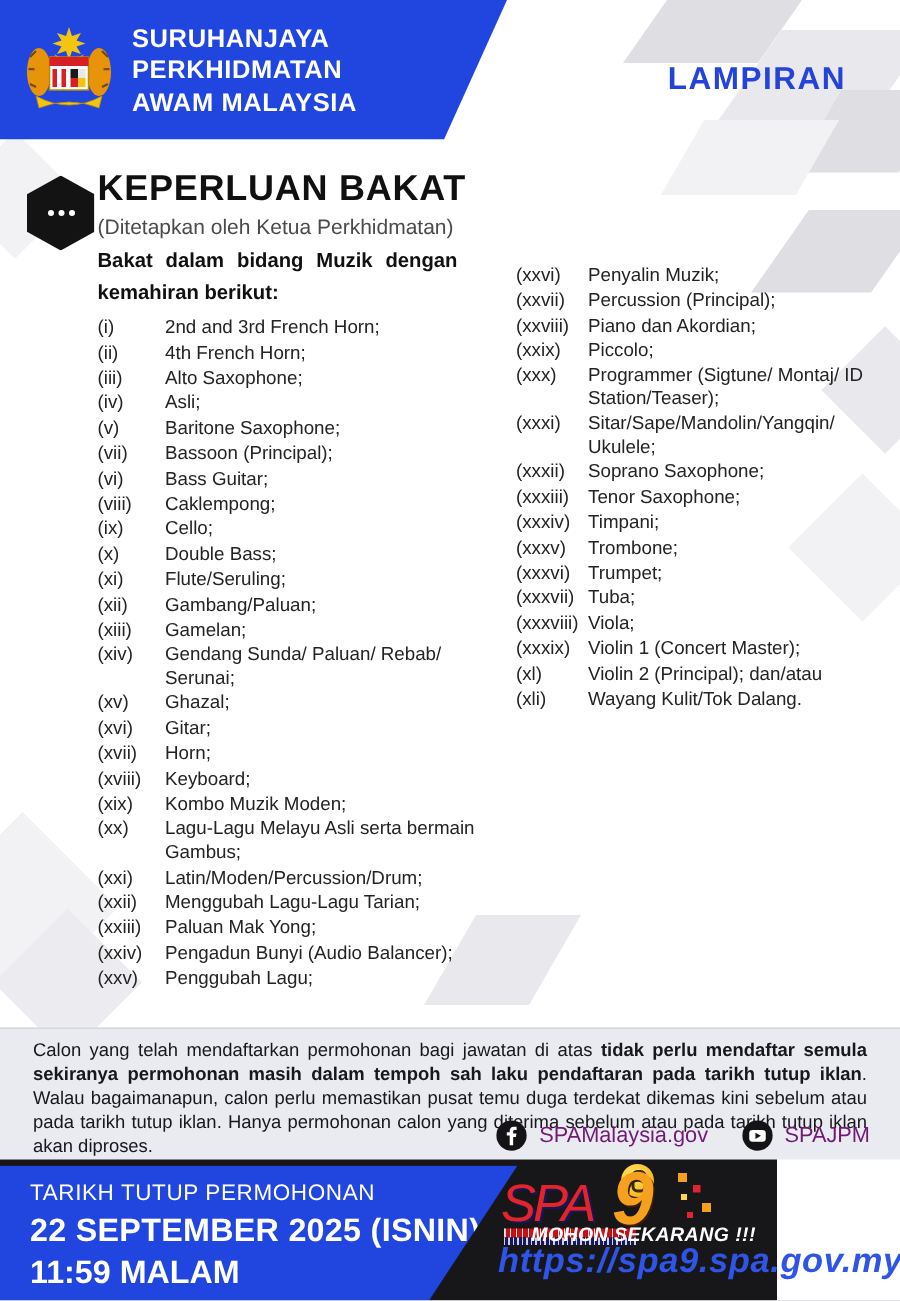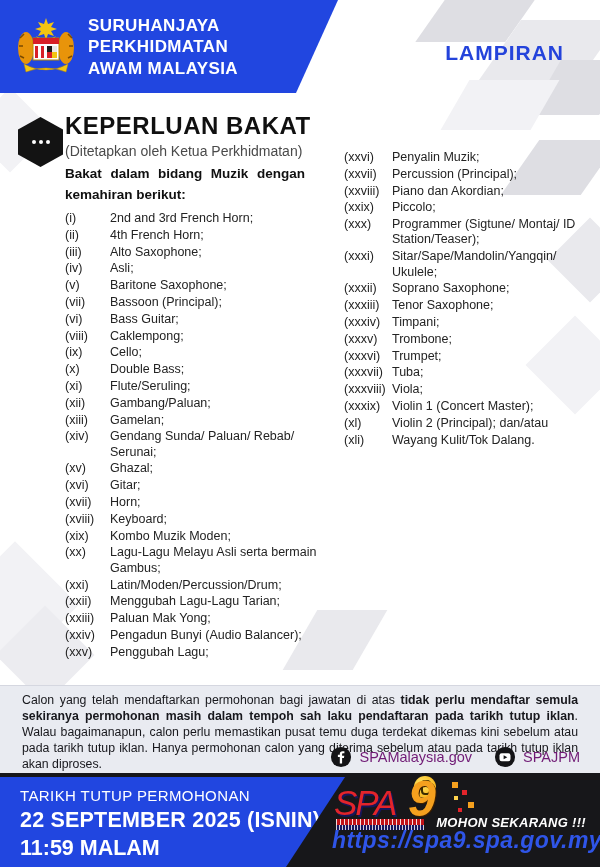--- a/index.html
+++ b/index.html
@@ -33,39 +33,39 @@
   .hex .dot { width:4px; height:4px; border-radius:50%; background:#fff; }
   .title { position:absolute; left:65px; top:112px; margin:0; z-index:3;
     font-size:24px; font-weight:800; color:#101010; letter-spacing:.5px; }
   .subtitle { position:absolute; left:65px; top:143px; z-index:3;
     font-size:14px; color:#4a4a4a; }
   .intro { position:absolute; left:65px; top:163px; width:240px; z-index:3;
     font-size:13.5px; font-weight:700; color:#101010; text-align:justify; line-height:21px; }
   
   .col { position:absolute; z-index:3; font-size:12.5px; color:#232323; }
   .col-left  { left:65px;  top:211px; width:252px; }
-  .col-right { left:344px; top:150px; width:250px; }
+  .col-right { left:344px; top:176px; width:250px; }
   .item { display:flex; margin-bottom:1.5px; line-height:15.3px; }
   .col-left  .num { flex:none; width:45px; }
   .col-right .num { flex:none; width:48px; }
   .txt { flex:1; }
   
   .notice {
     position:absolute; left:0; top:685px; width:600px; height:88px; z-index:3;
     background:#E9EBF1; border-top:1px solid #d5d7e0; box-sizing:border-box;
     padding:6px 22px 0 22px;
   }
   .notice-text { margin:0; font-size:12.3px; line-height:16.1px; color:#17171c; text-align:justify; }
   .notice-text b { font-weight:800; }
   .social { position:absolute; right:20px; top:60px; display:flex; align-items:center; gap:7px;
     font-size:14.5px; color:#701a75; }
   .soc-icon { width:22px; height:22px; flex:none; }
   .social .gap { width:8px; }
   
-  .footer { position:absolute; left:0; top:773px; width:600px; height:94px; background:#17171A; z-index:4; }
+  .footer { position:absolute; left:0; top:773px; width:518px; height:94px; background:#17171A; z-index:4; }
   .footer-blue {
     position:absolute; left:0; top:4px; width:352px; height:90px;
     background:#2146E0; clip-path:polygon(0 0,345px 0,286px 90px,0 90px);
     color:#fff; padding:10px 0 0 20px; box-sizing:border-box;
   }
   .f-label { font-size:15px; font-weight:500; letter-spacing:.4px; }
   .f-date  { font-size:21.5px; font-weight:800; margin-top:4px; letter-spacing:.2px; }
   .f-time  { font-size:21.5px; font-weight:800; margin-top:3px; }
   .spa9 { position:absolute; left:330px; top:3px; width:155px; height:55px; }
   .yellow-circle { position:absolute; left:84px; top:0; width:22px; height:22px; border-radius:50%;

